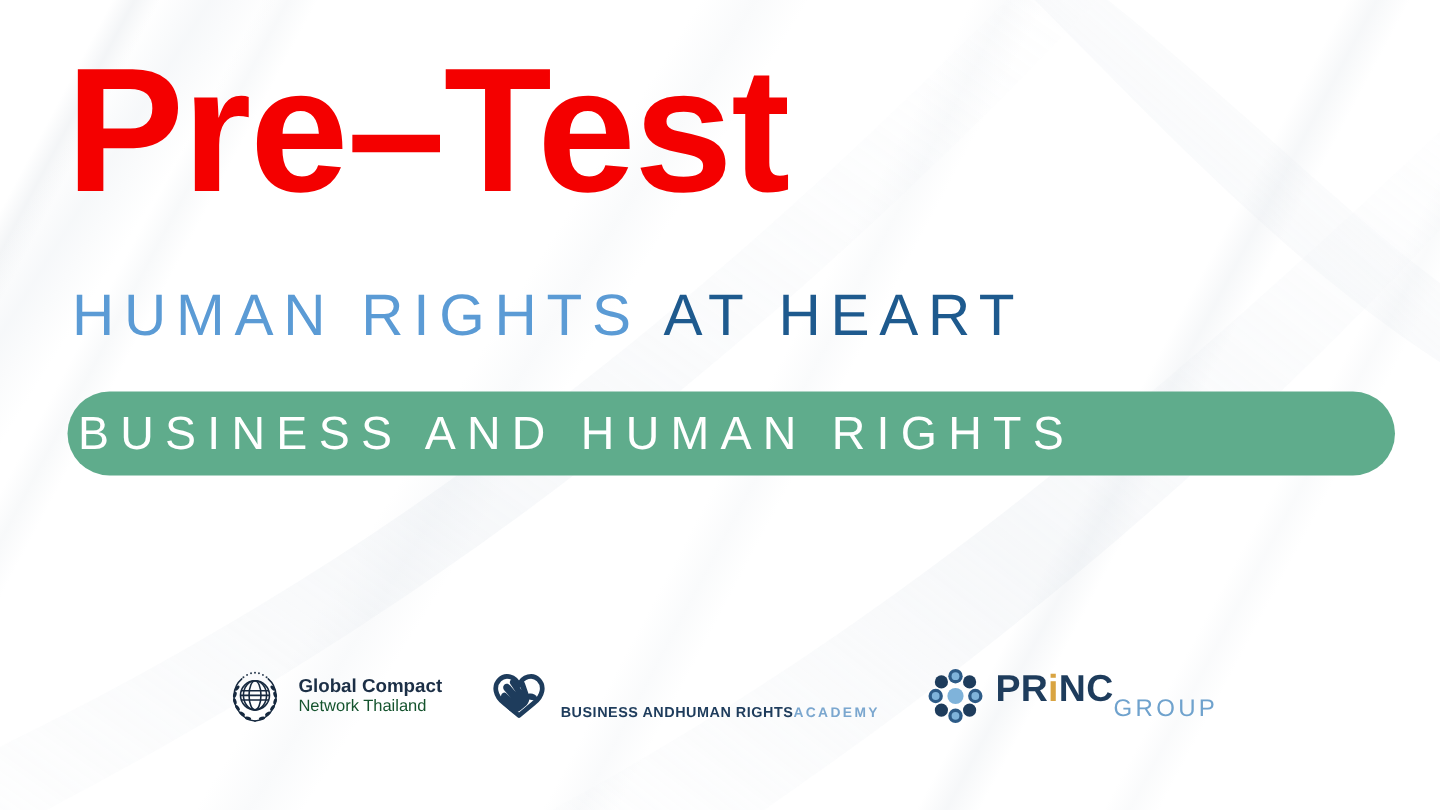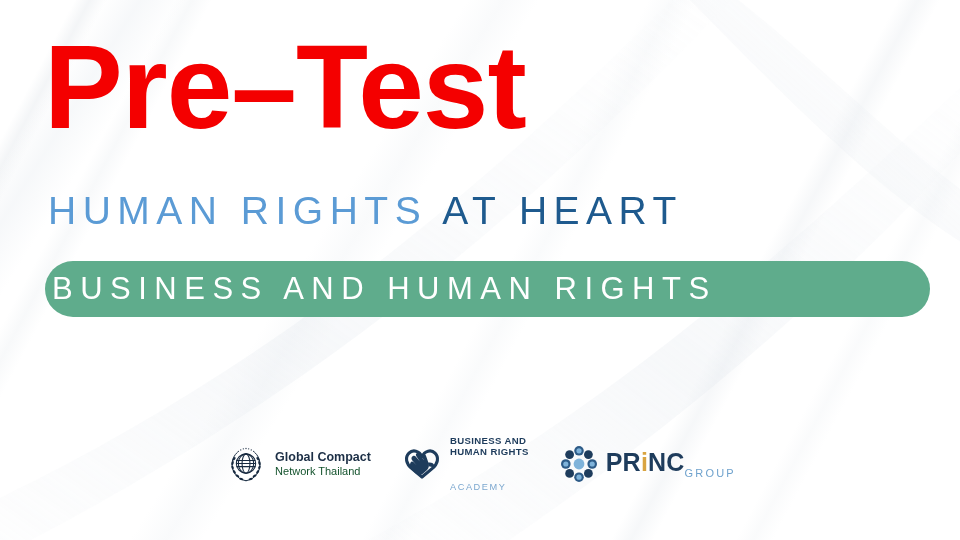--- a/index.html
+++ b/index.html
@@ -151,34 +151,35 @@
   }
   .gcnt-line2 {
     font-size: 11px;
     font-weight: 400;
     color: #14532d;
     white-space: nowrap;
   }
 
   .bhra-text {
     display: flex;
-    flex-direction: column;
+    flex-direction: row;
     justify-content: center;
     line-height: 1.22;
+    align-items: flex-end;
   }
   .bhra-line {
     font-size: 9.6px;
     font-weight: 700;
     color: #1e3c5c;
     letter-spacing: 0.35px;
     white-space: nowrap;
   }
   .bhra-sub {
     font-size: 9.2px;
-    font-weight: 400;
+    font-weight: 700;
     color: #7ba7cf;
     letter-spacing: 1.6px;
     white-space: nowrap;
     margin-top: 24px;
   }
 
   .princ-text {
     display: flex;
     flex-direction: row;
     justify-content: center;
@@ -186,21 +187,21 @@
   }
   .princ-word {
     font-size: 25px;
     font-weight: 700;
     letter-spacing: 0.2px;
     white-space: nowrap;
     color: #1e3c5c;
   }
   .princ-word .i-gold { color: #d9a441; }
   .princ-sub {
-    font-size: 11px;
+    font-size: 16px;
     font-weight: 400;
     color: #6fa2cd;
     letter-spacing: 2.2px;
     white-space: nowrap;
     margin-top: 18px;
   }
 </style>
 </head>
 <body>
 

